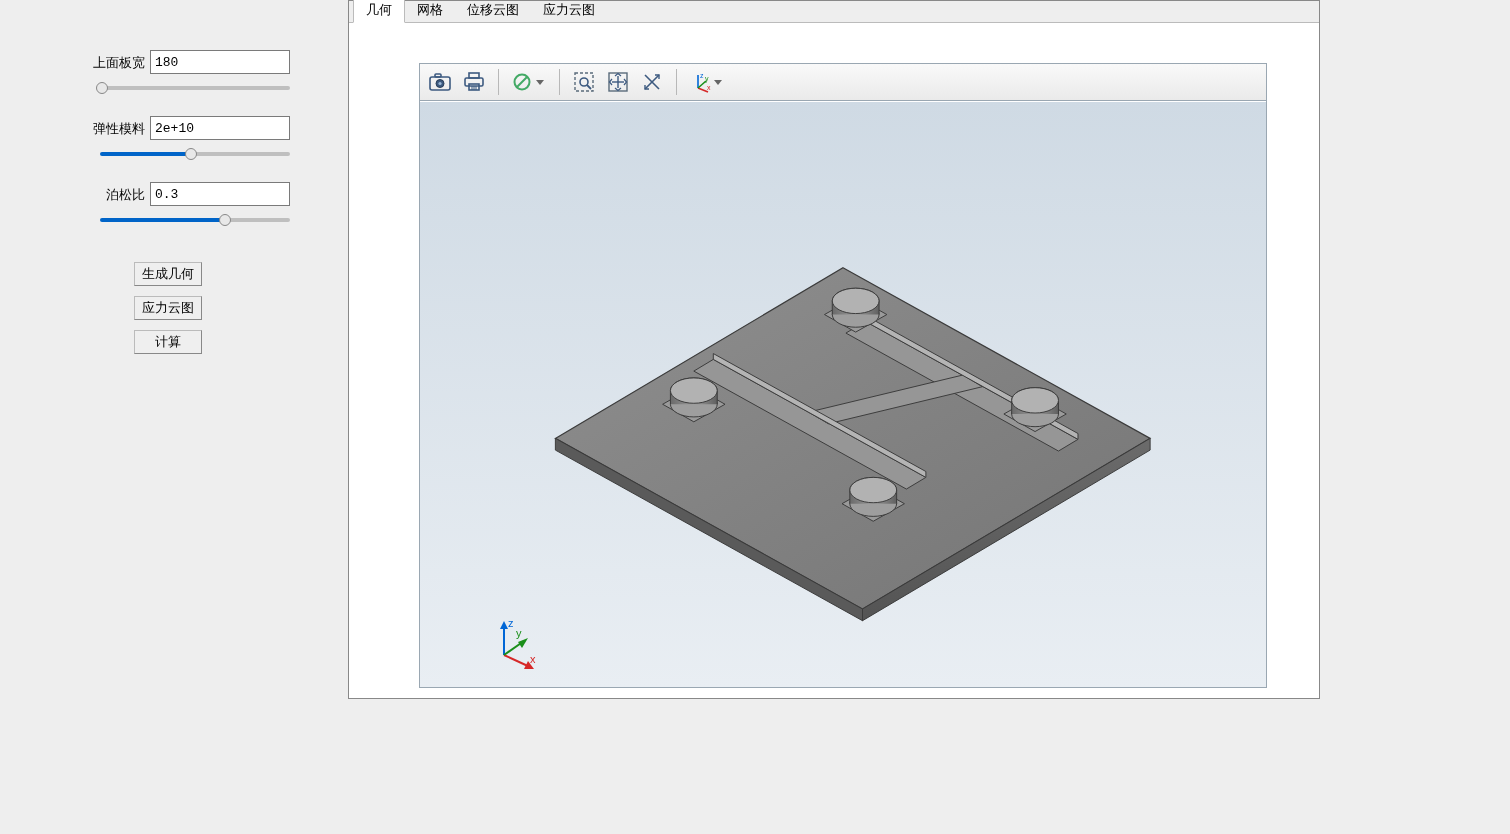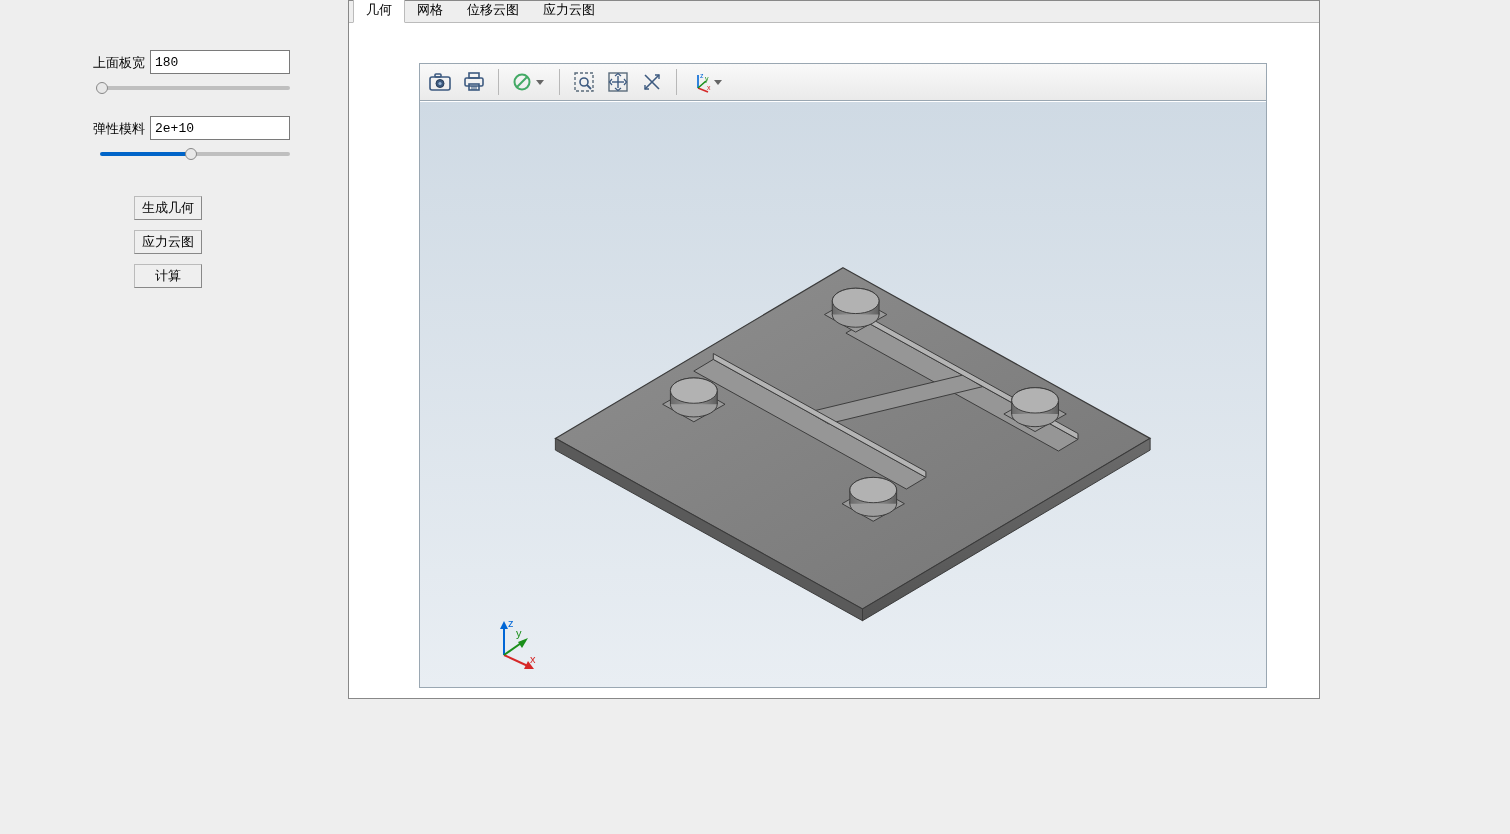--- a/index.html
+++ b/index.html
@@ -160,20 +160,29 @@
   <div class="param-row" style="margin-top:16px;">
     <div class="param-label">弹性模料</div>
     <input class="param-input" value="2e+10" style="">
     <div class="slider-wrap">
       <div class="slider-track-active" style="width:48%"></div>
       <div class="slider-track-rest" style="left:48%"></div>
       <div class="slider-thumb" style="left:calc(48% - 6px)"></div>
     </div>
   </div>
 
+  <div class="param-row" style="margin-top:16px;">
+    <div class="param-label">泊松比</div>
+    <input class="param-input" value="0.3" style="">
+    <div class="slider-wrap">
+      <div class="slider-track-active" style="width:66%"></div>
+      <div class="slider-track-rest" style="left:66%"></div>
+      <div class="slider-thumb" style="left:calc(66% - 6px)"></div>
+    </div>
+  </div>
 
 
   <div class="btn-col" style="margin-top:30px;">
     <button class="action-btn">生成几何</button>
     <button class="action-btn">应力云图</button>
     <button class="action-btn">计算</button>
   </div>
 </div>
 
 <div class="main-panel">

